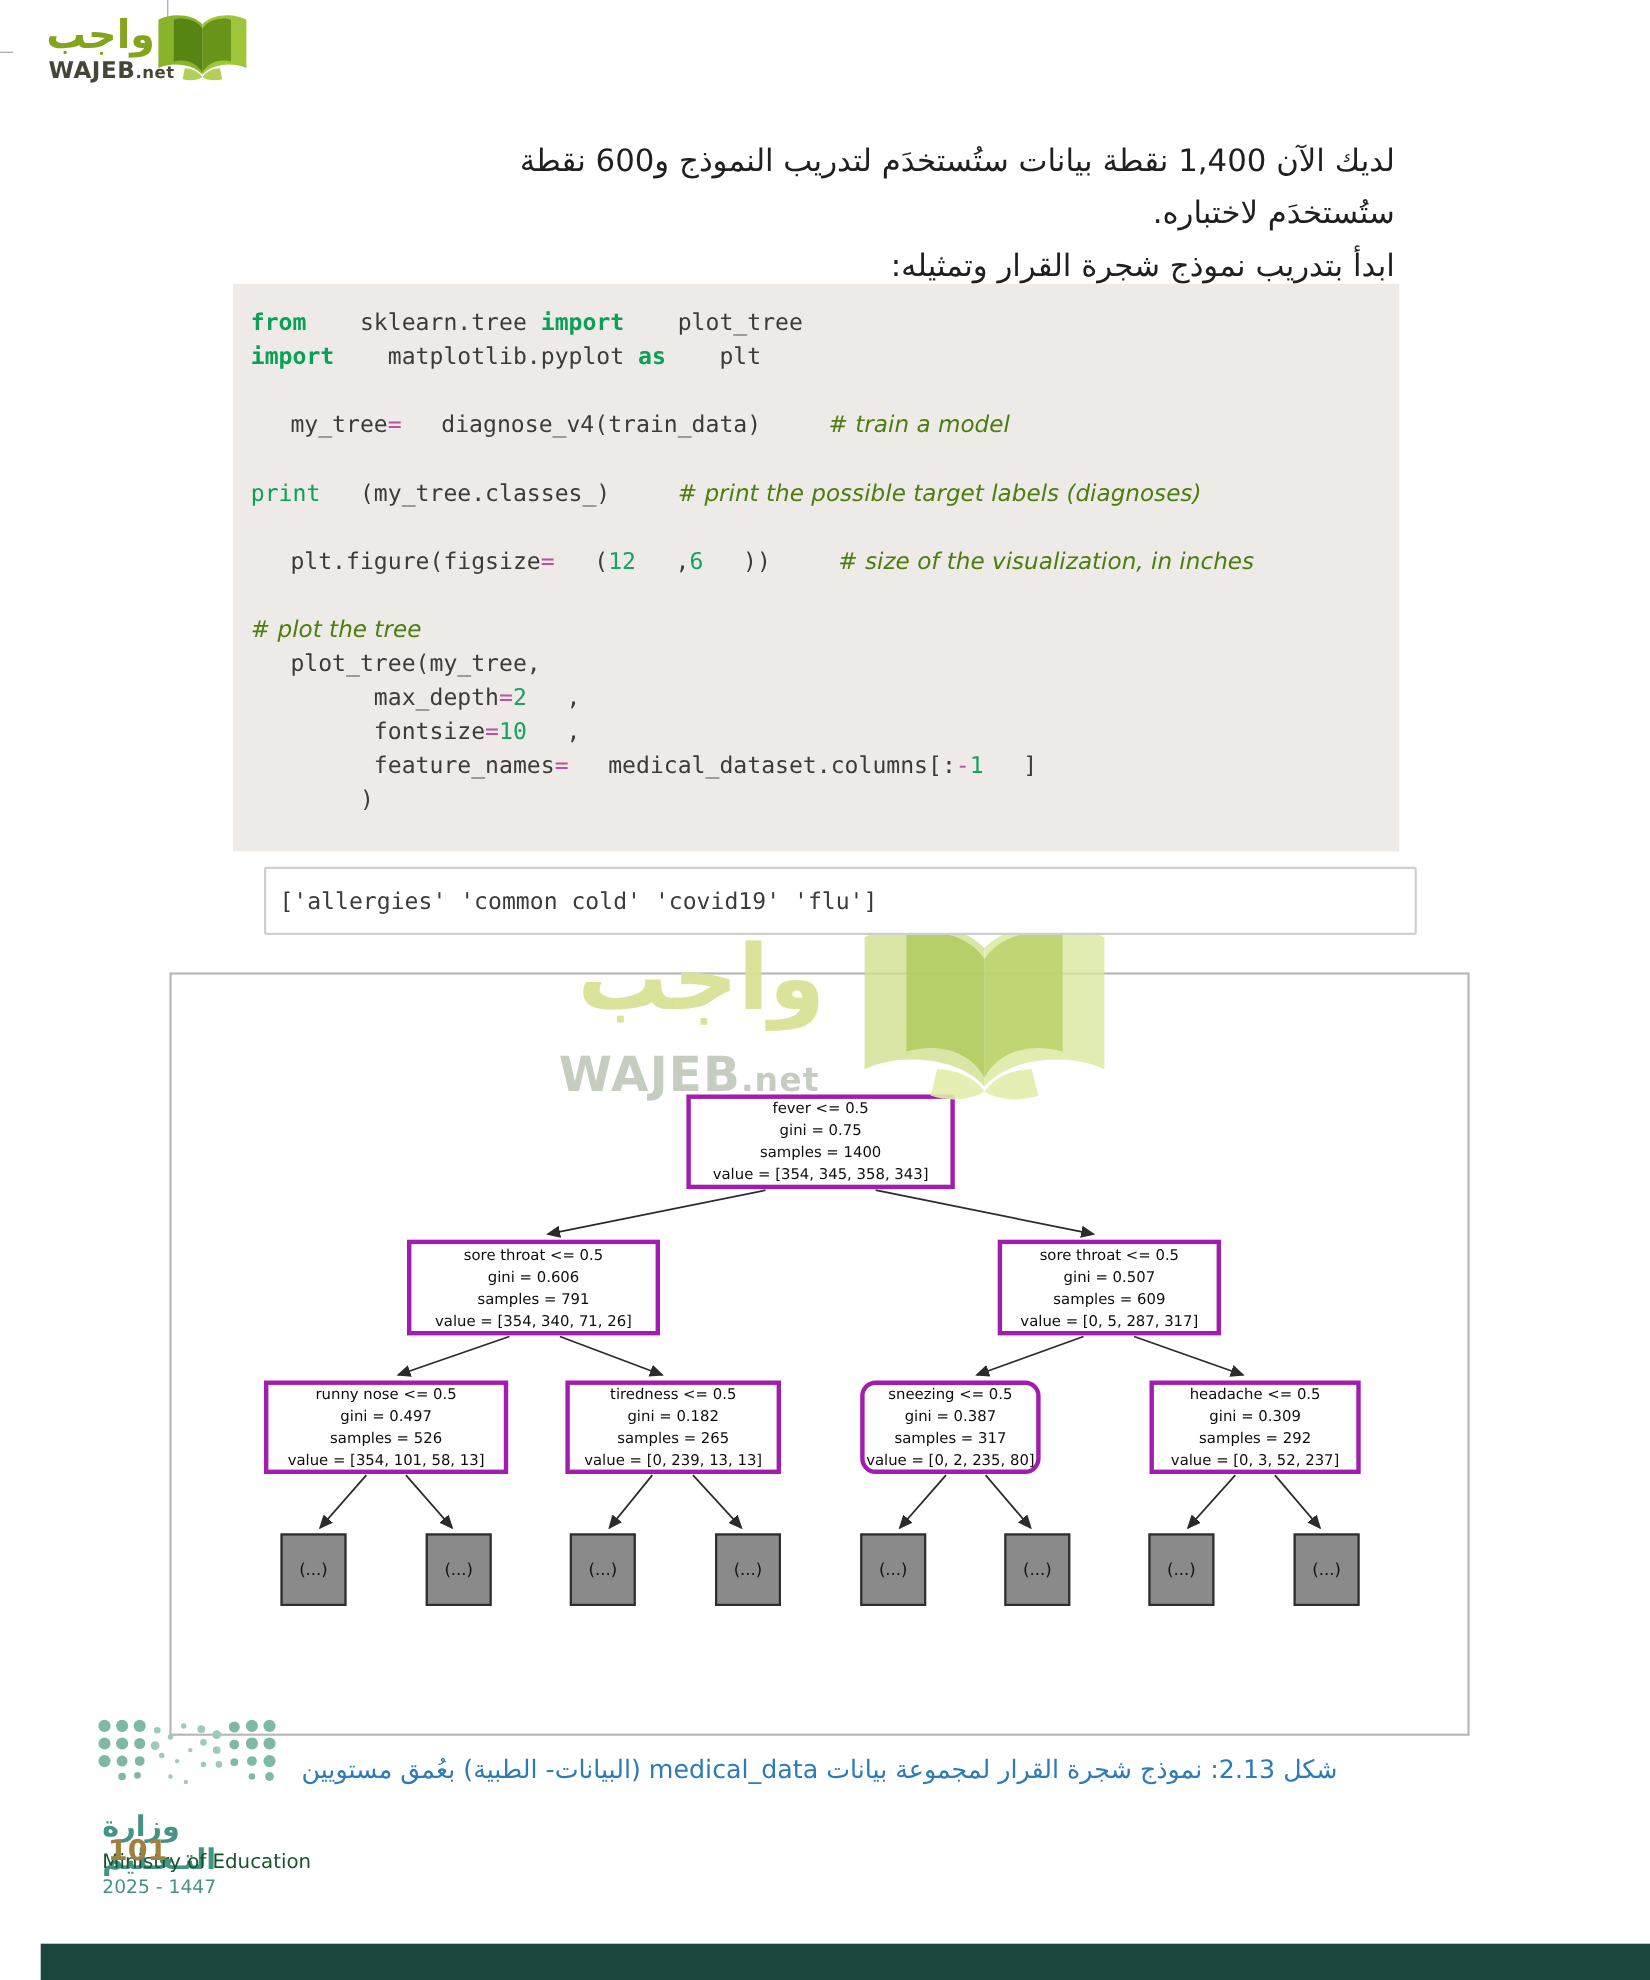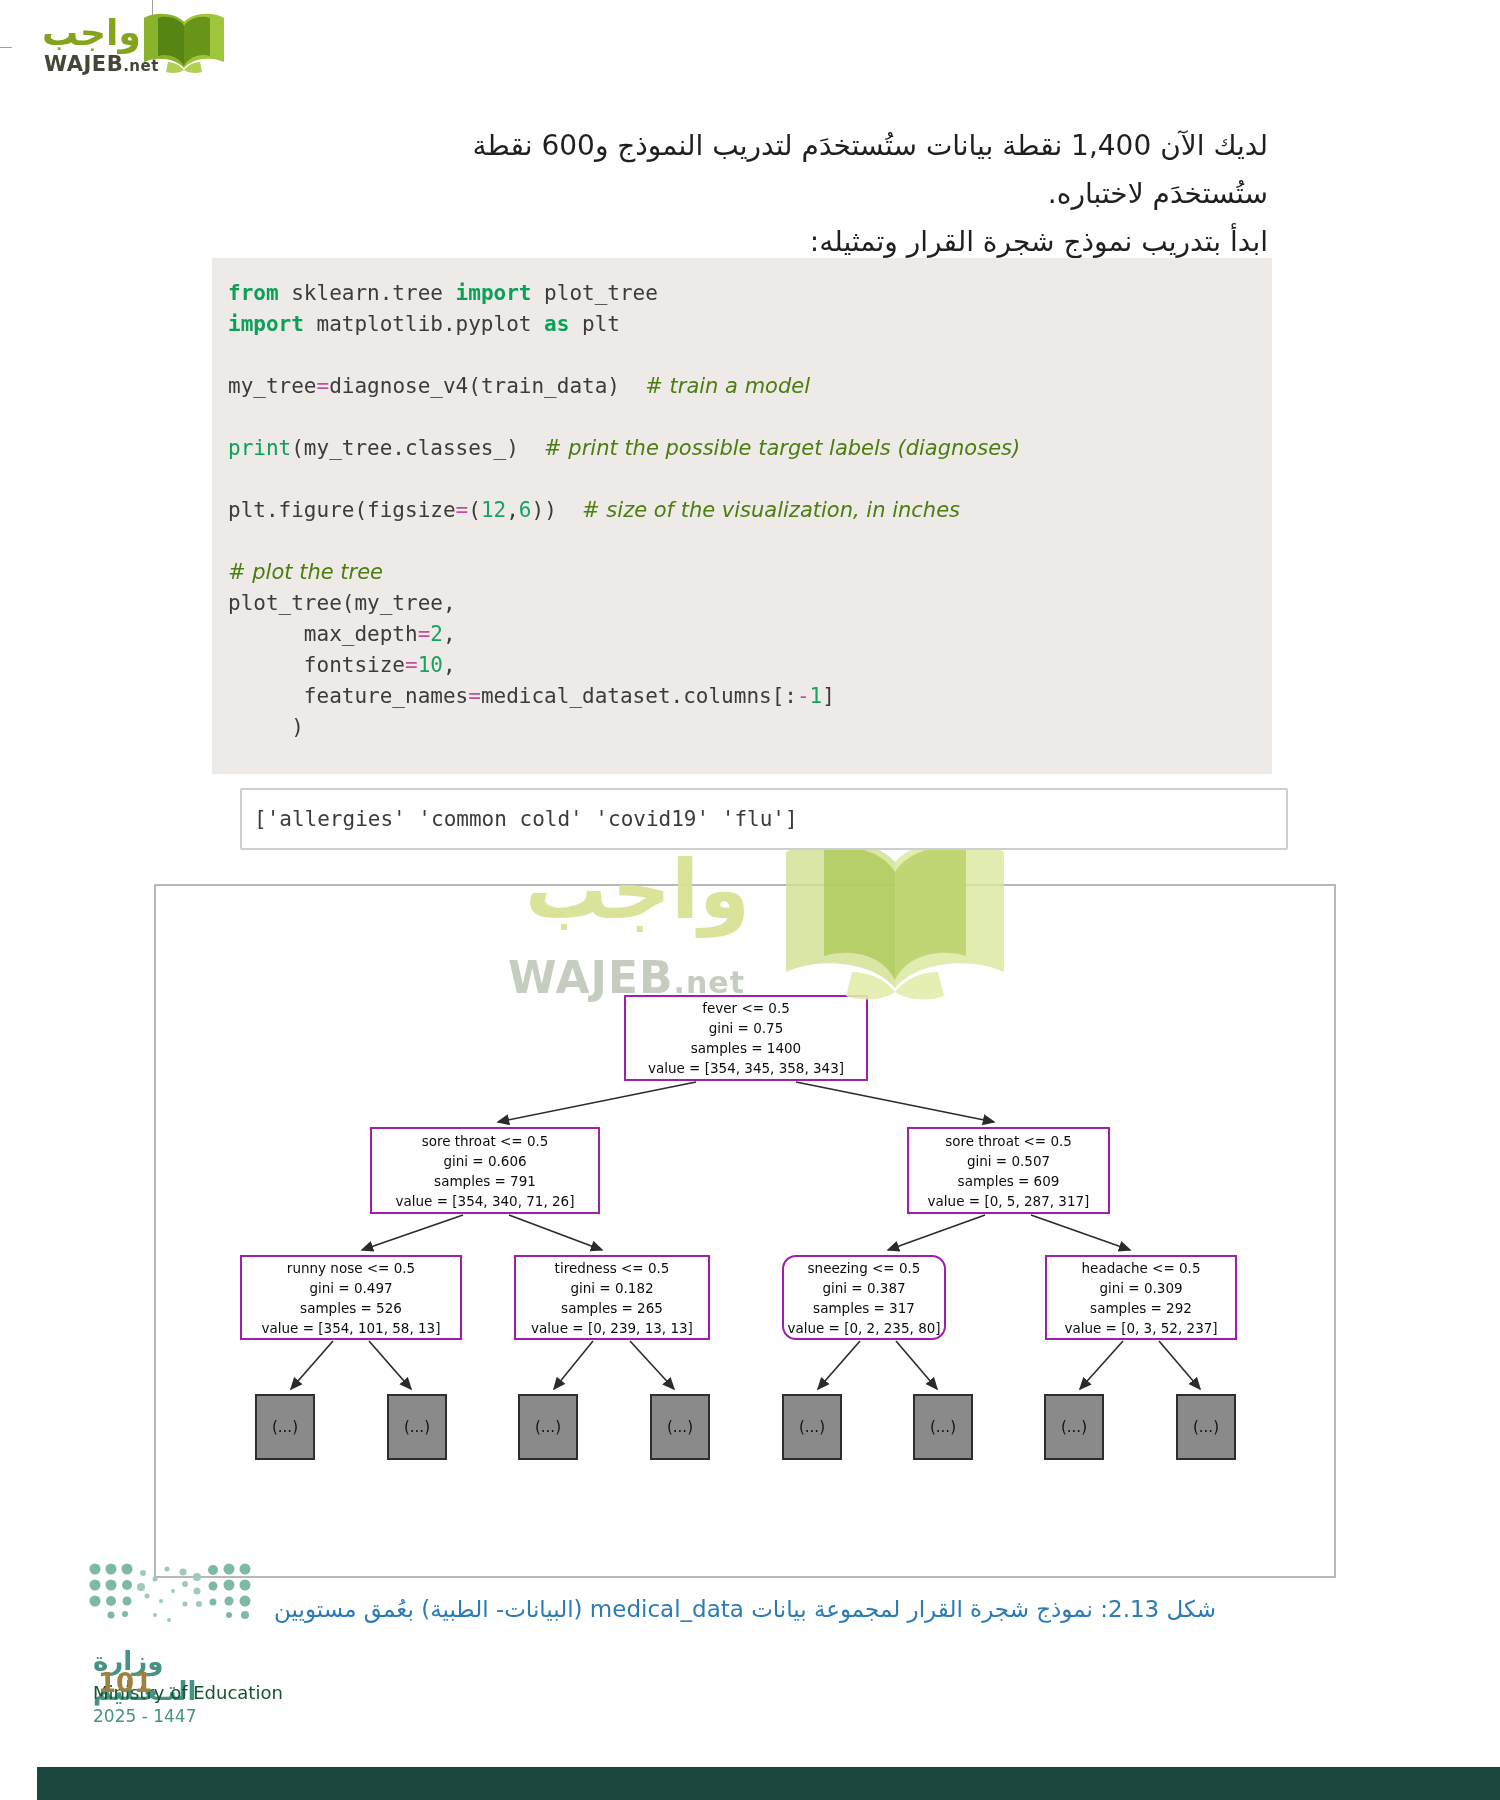--- a/index.html
+++ b/index.html
@@ -23,21 +23,21 @@
 
   
   .codebox{position:absolute;left:212px;top:258px;width:1060px;height:516px;background:#edeae8;
            box-sizing:border-box;padding:20px 14px 0 16px;}
   .code-line{white-space:pre;height:31px;line-height:31px;
              font-family:"DejaVu Sans Mono","Liberation Mono",monospace;font-size:21px;color:#3d3b3a;}
   .tok-kw{color:#0aa157;font-weight:bold;}
   .tok-fn{color:#0aa157;}
   .tok-num{color:#18a263;}
   .tok-op{color:#c0509e;}
-  .tok-pl{color:#3d3b3a;}
+  .tok-pl{color:#3d3b3a;margin-left:36px;}
   .tok-com{color:#4d7c0f;font-style:italic;font-family:"DejaVu Sans",sans-serif;font-size:21px;}
 
   
   .outputbox{position:absolute;left:240px;top:788px;width:1048px;height:62px;background:#fff;
              border:2px solid #cfcfcf;border-radius:2px;box-sizing:border-box;z-index:3;
              display:flex;align-items:center;padding-left:12px;
              font-family:"DejaVu Sans Mono","Liberation Mono",monospace;font-size:21px;color:#3d3b3a;}
 
   
   .watermark{position:absolute;left:0;top:0;width:1500px;height:1800px;z-index:2;pointer-events:none;}
@@ -45,21 +45,21 @@
          font-size:82px;font-weight:bold;color:rgba(216,226,148,.95);}
   .wm-en{position:absolute;left:508px;top:952px;font-size:44px;font-weight:bold;
          color:rgba(158,172,152,.60);letter-spacing:1px;}
   .wm-en .tld{font-size:30px;}
   .wm-book{position:absolute;left:770px;top:832px;}
 
   
   .figure{position:absolute;left:154px;top:884px;width:1182px;height:694px;
           border:2px solid #b8b8b8;box-sizing:border-box;background:transparent;z-index:1;}
   .edges{position:absolute;left:0;top:0;z-index:2;}
-  .tree-node{position:absolute;background:#fff;border:2px solid #a21caf;box-sizing:border-box;z-index:3;
+  .tree-node{position:absolute;background:#fff;border:4px solid #a21caf;box-sizing:border-box;z-index:3;
              display:flex;flex-direction:column;justify-content:center;align-items:center;}
   .tree-node span{display:block;white-space:nowrap;font-size:13.5px;line-height:20px;color:#0c0c0c;
                   font-family:"DejaVu Sans",sans-serif;}
   .tree-leaf{position:absolute;width:60px;height:66px;background:#8a8a8a;border:2px solid #2e2e2e;
              box-sizing:border-box;z-index:3;display:flex;align-items:center;justify-content:center;
              font-size:15px;color:#111;font-family:"DejaVu Sans",sans-serif;}
 
   
   .caption{position:absolute;left:154px;top:1592px;width:1182px;text-align:center;direction:rtl;
            color:#2b7cb5;font-size:23px;line-height:34px;}

